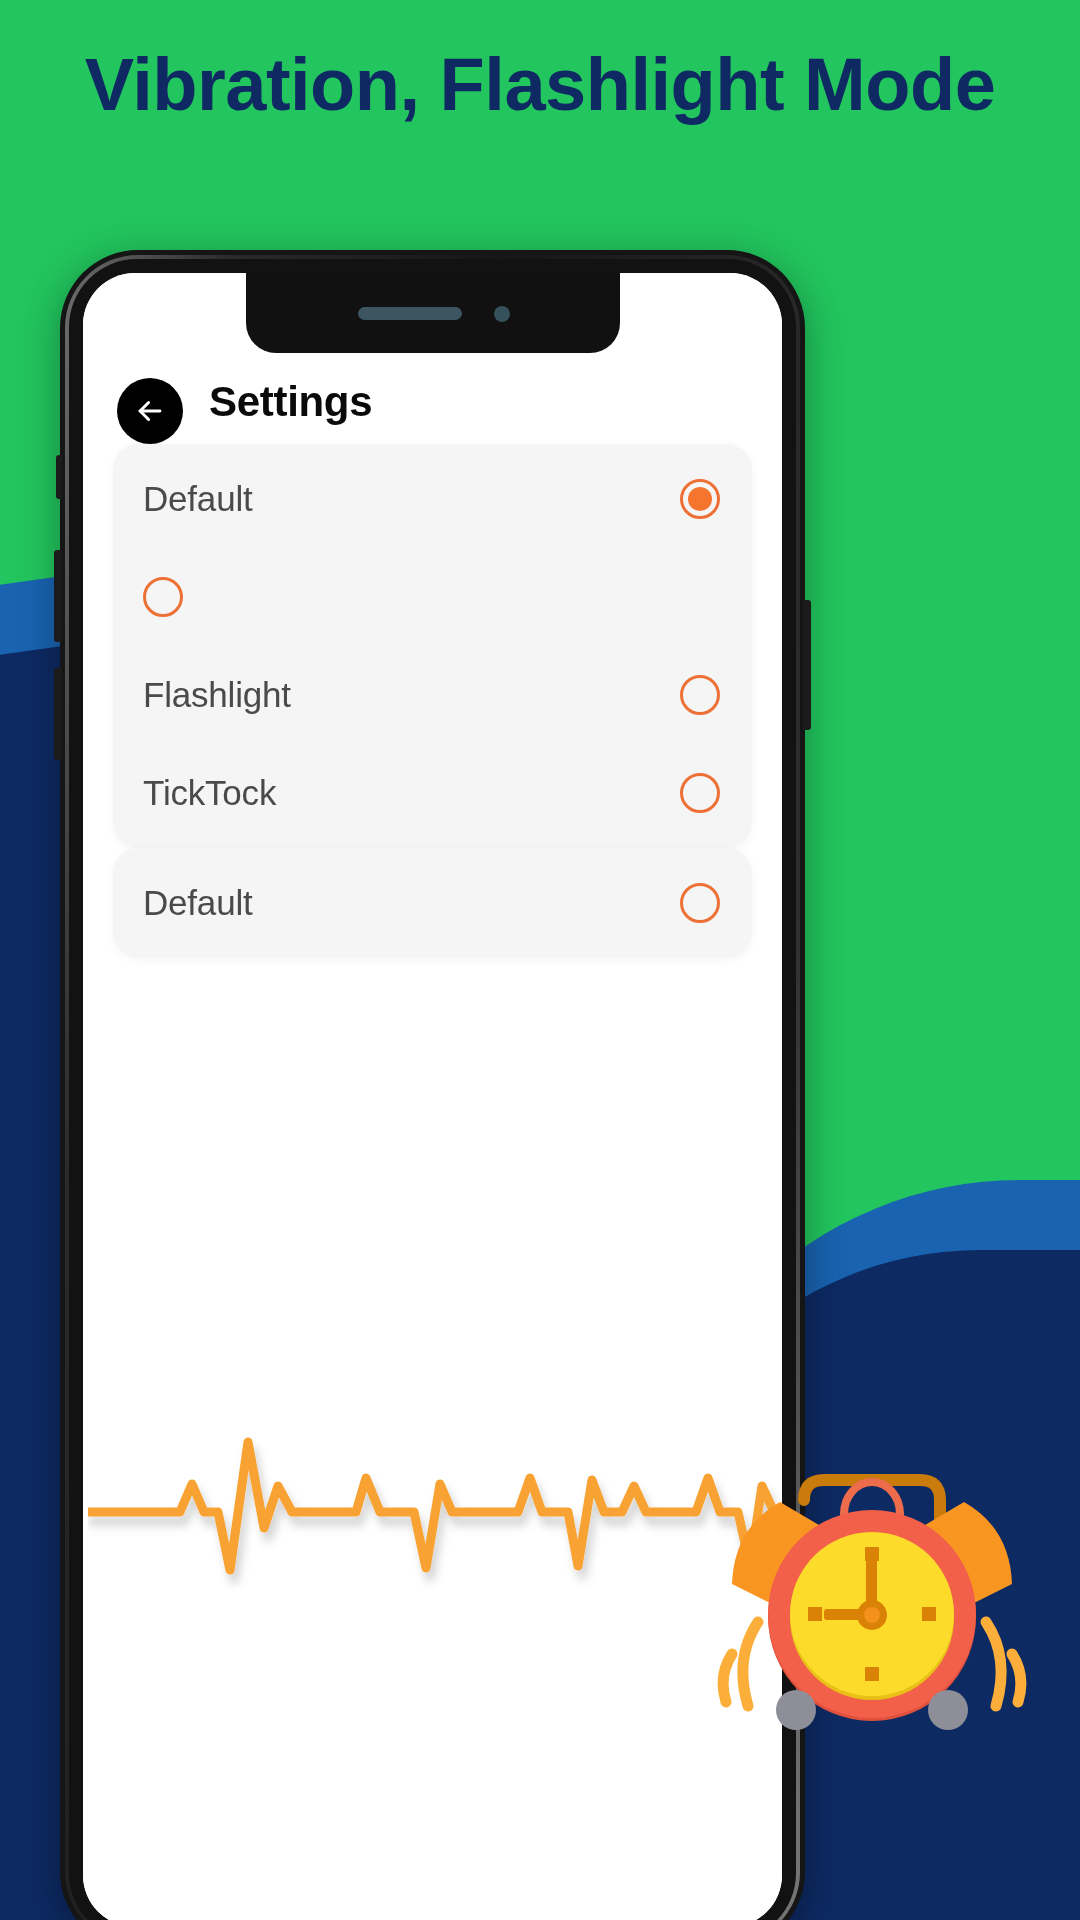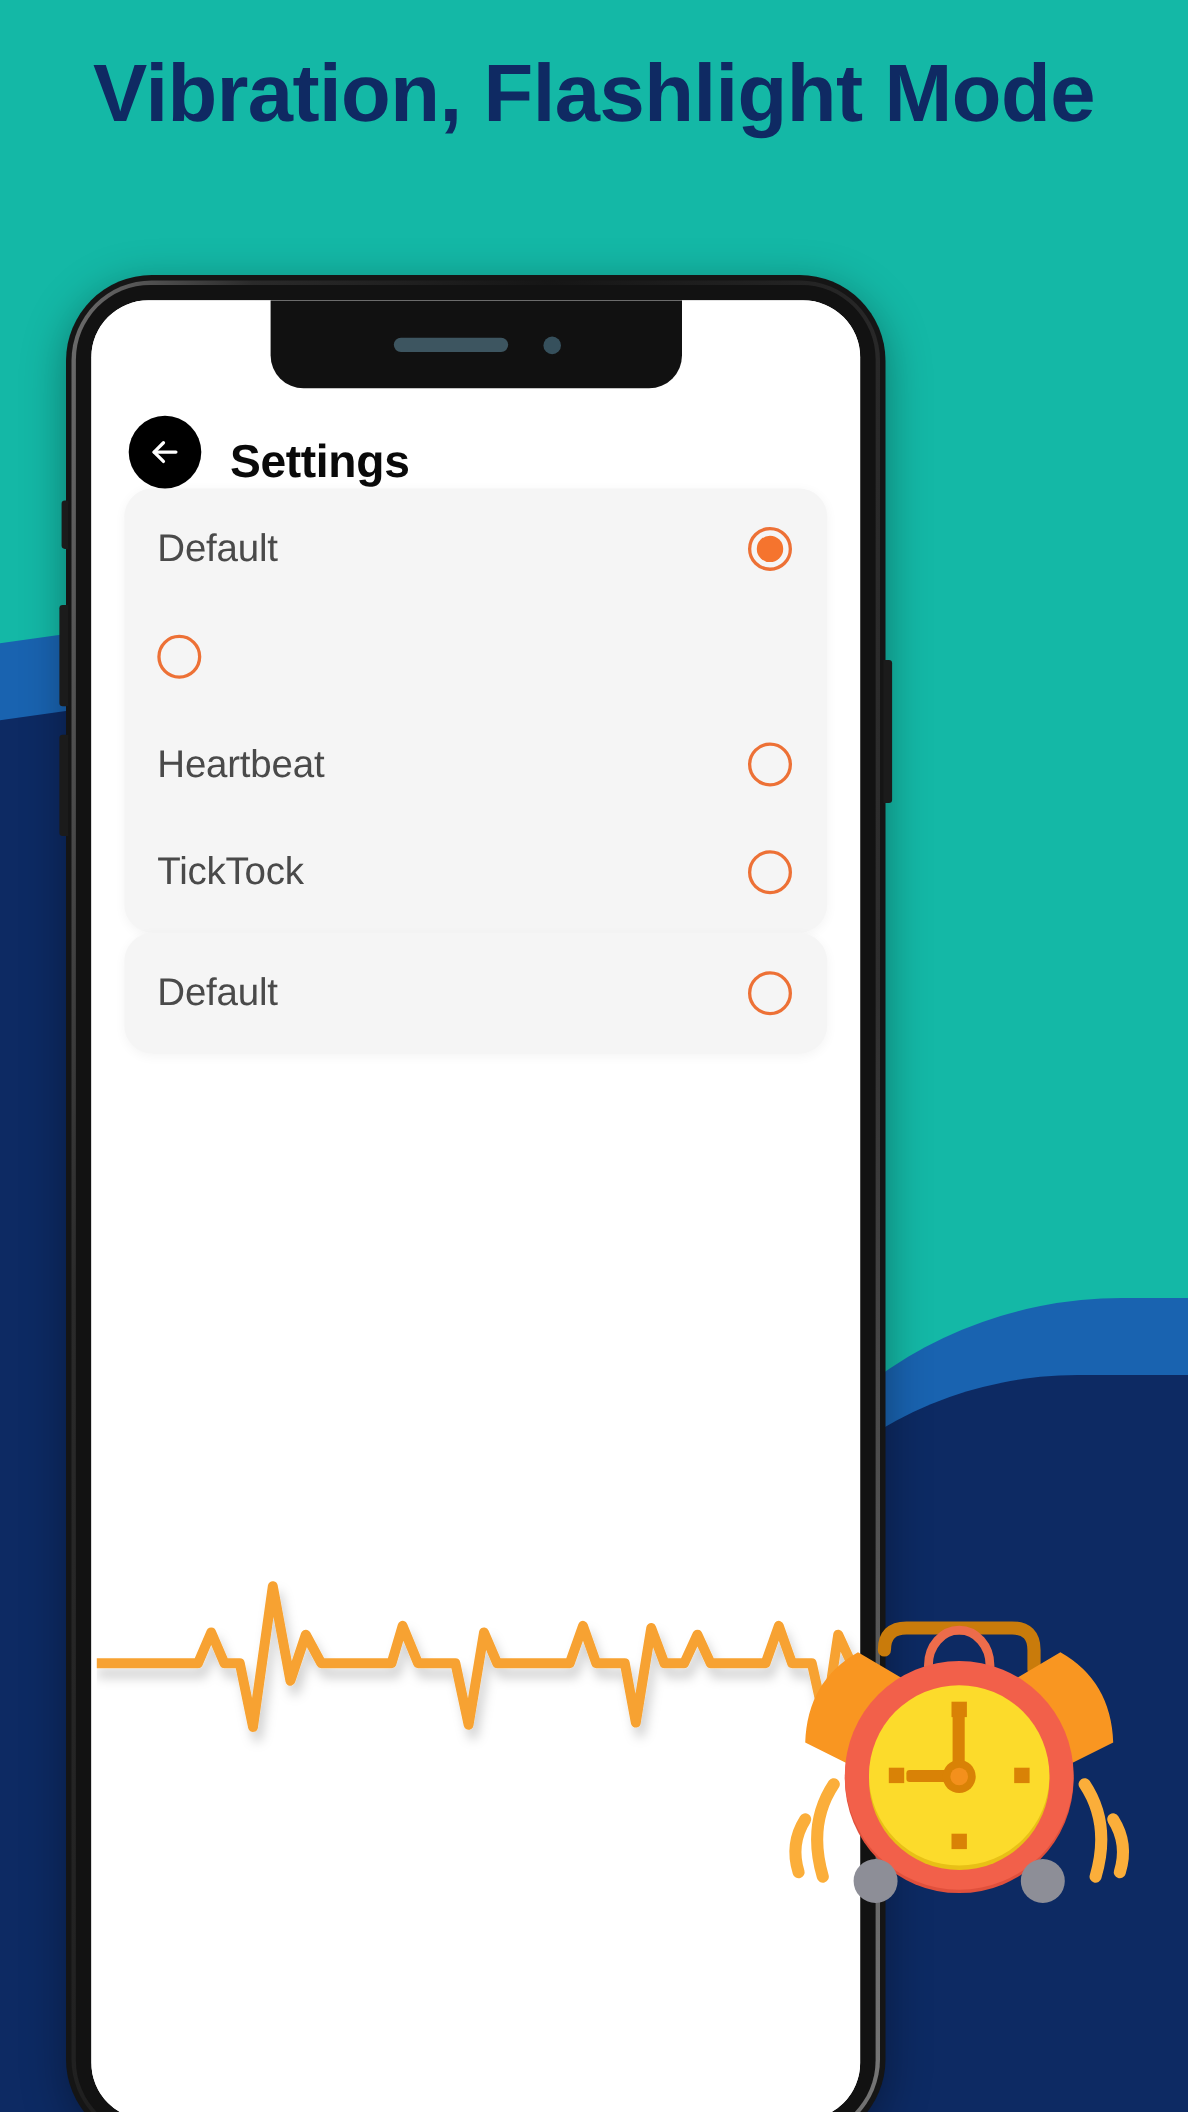--- a/index.html
+++ b/index.html
@@ -10,21 +10,21 @@
     height: 1920px;
     overflow: hidden;
     background: #ffffff;
     font-family: "Liberation Sans", sans-serif;
   }
 
   #stage {
     position: relative;
     width: 1080px;
     height: 1920px;
-    background: #14b8a6;
+    background: #22c55e;
     overflow: hidden;
   }
 
   
   .bg-layer { position: absolute; inset: 0; overflow: hidden; z-index: 0; }
 
   .navy-left-light {
     position: absolute;
     left: -250px;
     top: 620px;
@@ -155,21 +155,21 @@
   
   .app {
     position: absolute;
     inset: 0;
     background: #ffffff;
     padding: 0 30px;
   }
 
   .appbar {
     display: flex;
-    align-items: flex-end;
+    align-items: flex-start;
     gap: 26px;
     padding-top: 105px;
     padding-left: 4px;
   }
   .back-btn {
     width: 66px; height: 66px;
     border-radius: 50%;
     background: #000000;
     display: flex; align-items: center; justify-content: center;
     flex: none;
@@ -297,21 +297,21 @@
           <div class="option-row">
             <span class="option-label">Default</span>
             <span class="radio selected"></span>
           </div>
 
           <div class="option-row">
             <span class="radio"></span>
           </div>
 
           <div class="option-row">
-            <span class="option-label">Heartbeat</span>
+            <span class="option-label">Flashlight</span>
             <span class="radio"></span>
           </div>
 
           <div class="option-row">
             <span class="option-label">TickTock</span>
             <span class="radio"></span>
           </div>
 
         </div>
 

